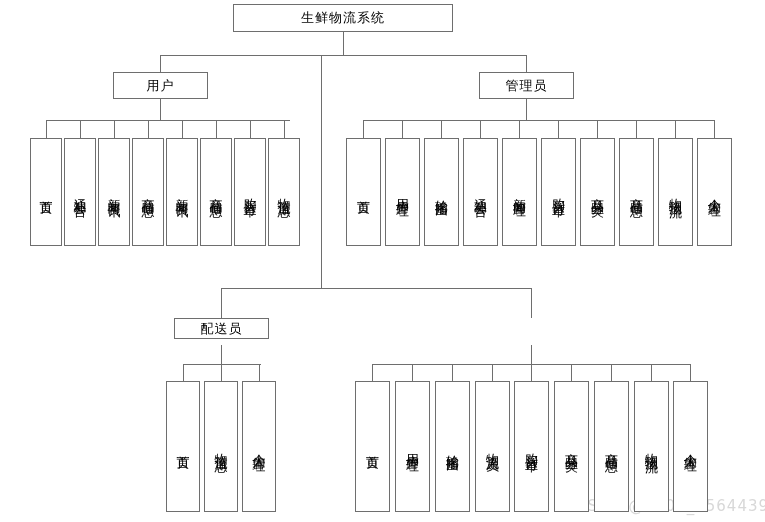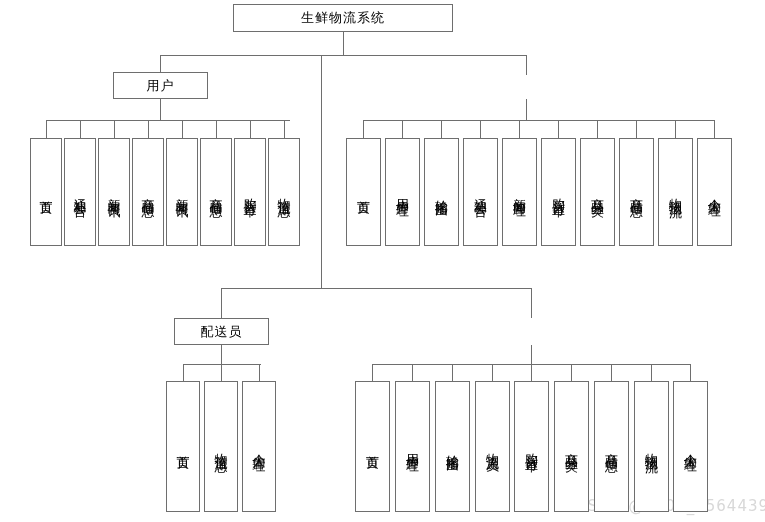--- a/index.html
+++ b/index.html
@@ -119,20 +119,23 @@
   <div class="node node-v" style="left:200px; top:138px; width:32px; height:108px;">
       <span class="vtext">商品信息</span>
     </div>
   <div class="node node-v" style="left:234px; top:138px; width:32px; height:108px;">
       <span class="vtext">购买订单</span>
     </div>
   <div class="node node-v" style="left:268px; top:138px; width:32px; height:108px;">
       <span class="vtext">物流信息</span>
     </div>
 
+  <div class="node node-h" style="left:479px; top:72px; width:95px; height:27px;">
+    <span>管理员</span>
+  </div>
   <div class="ln ln-v" style="left:526px; top:99px; width:1px; height:21px;"></div>
   <div class="ln ln-h" style="left:363px; top:120px; width:352px; height:1px;"></div>
 
   <div class="ln ln-v" style="left:363px; top:120px; width:1px; height:18px;"></div>
   <div class="ln ln-v" style="left:402px; top:120px; width:1px; height:18px;"></div>
   <div class="ln ln-v" style="left:441px; top:120px; width:1px; height:18px;"></div>
   <div class="ln ln-v" style="left:480px; top:120px; width:1px; height:18px;"></div>
   <div class="ln ln-v" style="left:519px; top:120px; width:1px; height:18px;"></div>
   <div class="ln ln-v" style="left:558px; top:120px; width:1px; height:18px;"></div>
   <div class="ln ln-v" style="left:597px; top:120px; width:1px; height:18px;"></div>
@@ -168,21 +171,21 @@
       <span class="vtext">物流物流</span>
     </div>
   <div class="node node-v" style="left:697px; top:138px; width:35px; height:108px;">
       <span class="vtext">个人管理</span>
     </div>
 
   <div class="ln ln-h" style="left:221px; top:288px; width:310px; height:1px;"></div>
   <div class="ln ln-v" style="left:221px; top:288px; width:1px; height:30px;"></div>
   <div class="ln ln-v" style="left:531px; top:288px; width:1px; height:30px;"></div>
 
-  <div class="node node-h" style="left:174px; top:318px; width:95px; height:27px;">
+  <div class="node node-h" style="left:174px; top:318px; width:95px; height:21px;">
     <span>配送员</span>
   </div>
   <div class="ln ln-v" style="left:221px; top:345px; width:1px; height:19px;"></div>
   <div class="ln ln-h" style="left:183px; top:364px; width:78px; height:1px;"></div>
 
   <div class="ln ln-v" style="left:183px; top:364px; width:1px; height:17px;"></div>
   <div class="ln ln-v" style="left:221px; top:364px; width:1px; height:17px;"></div>
   <div class="ln ln-v" style="left:259px; top:364px; width:1px; height:17px;"></div>
 
   <div class="node node-v" style="left:166px; top:381px; width:34px; height:131px;">

